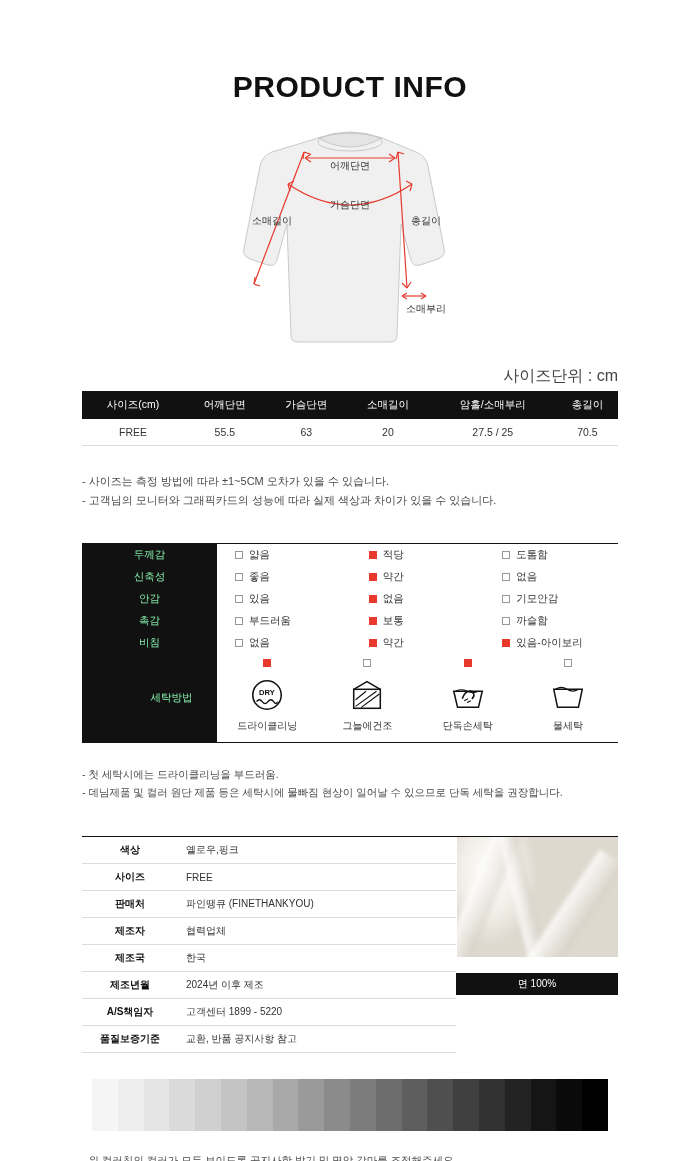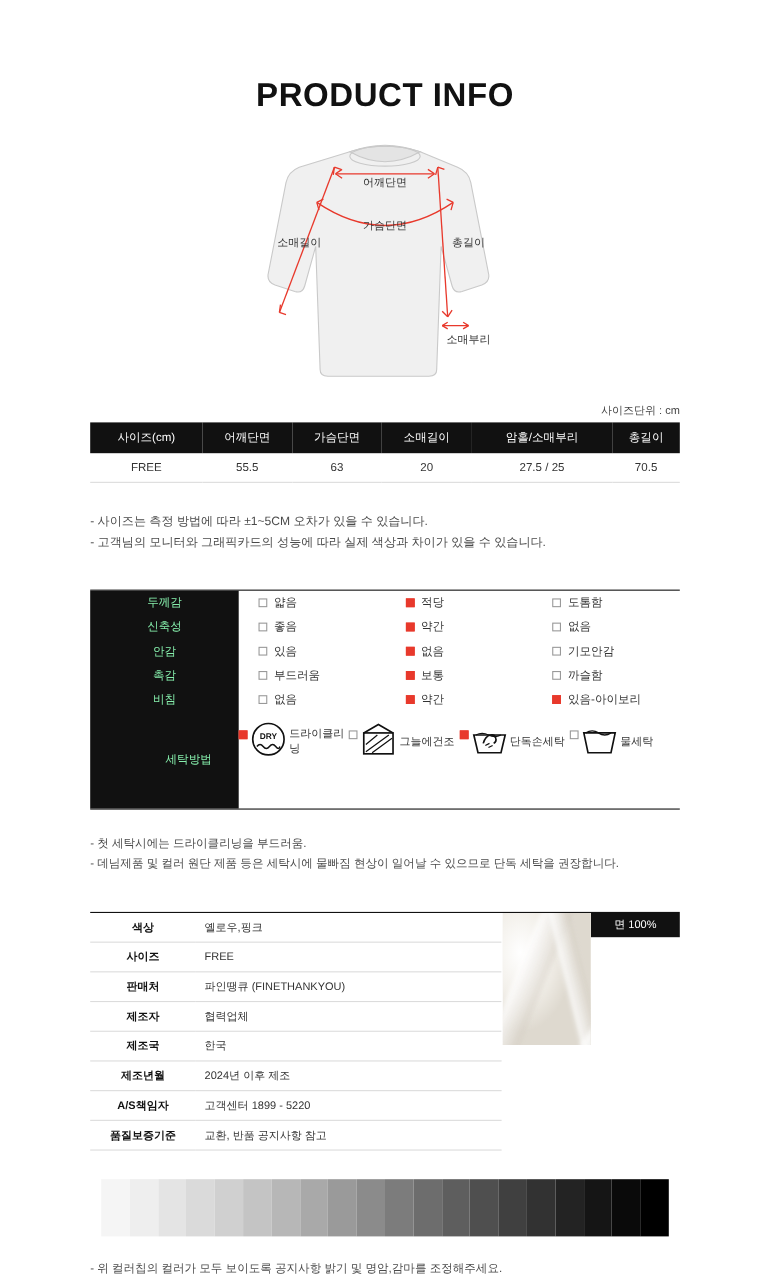--- a/index.html
+++ b/index.html
@@ -33,21 +33,21 @@
   }
   .garment-svg {
     position: absolute;
     left: 230px;
     top: 0;
   }
 
   .size-unit {
     text-align: right;
     padding-right: 82px;
-    font-size: 10px;
+    font-size: 16px;
     color: #444;
     margin-top: 4px;
   }
 
   table.size-table {
     width: 536px;
     margin: 4px auto 0 auto;
     border-collapse: collapse;
     font-size: 10px;
   }
@@ -132,21 +132,21 @@
 
   .wash-row {
     height: 88px;
     display: flex;
     align-items: flex-start;
     padding-top: 5px;
   }
   .wash-item {
     flex: 1;
     display: flex;
-    flex-direction: row;
+    flex-direction: column;
     align-items: center;
   }
   .wash-item .chk { margin-bottom: 8px; }
   .wash-item .wicon { height: 40px; display: flex; align-items: center; justify-content: center; }
   .wash-item .wlabel { font-size: 10px; color: #333; margin-top: 4px; }
 
   .wash-notes {
     width: 536px;
     margin: 22px auto 0 auto;
     font-size: 10.5px;
@@ -178,21 +178,22 @@
     font-weight: bold;
     color: #111;
   }
   table.info-table td.v {
     padding-left: 8px;
     color: #333;
   }
   .info-img-col {
     width: 162px;
     display: flex;
-    flex-direction: row;
+    flex-direction: column;
+    gap: 16px;
   }
   .fabric-photo {
     width: 162px;
     height: 120px;
     position: relative;
     overflow: hidden;
     background:
       radial-gradient(ellipse 60px 90px at 20% 30%, #ffffff 0%, #f2efe9 45%, #ded9cf 80%),
       radial-gradient(ellipse 80px 60px at 80% 75%, #fbf9f5 0%, #e6e1d7 70%),
       linear-gradient(125deg, #efece5 0%, #f8f6f1 35%, #e3ded3 60%, #f6f4ef 85%, #ddd7cb 100%);

